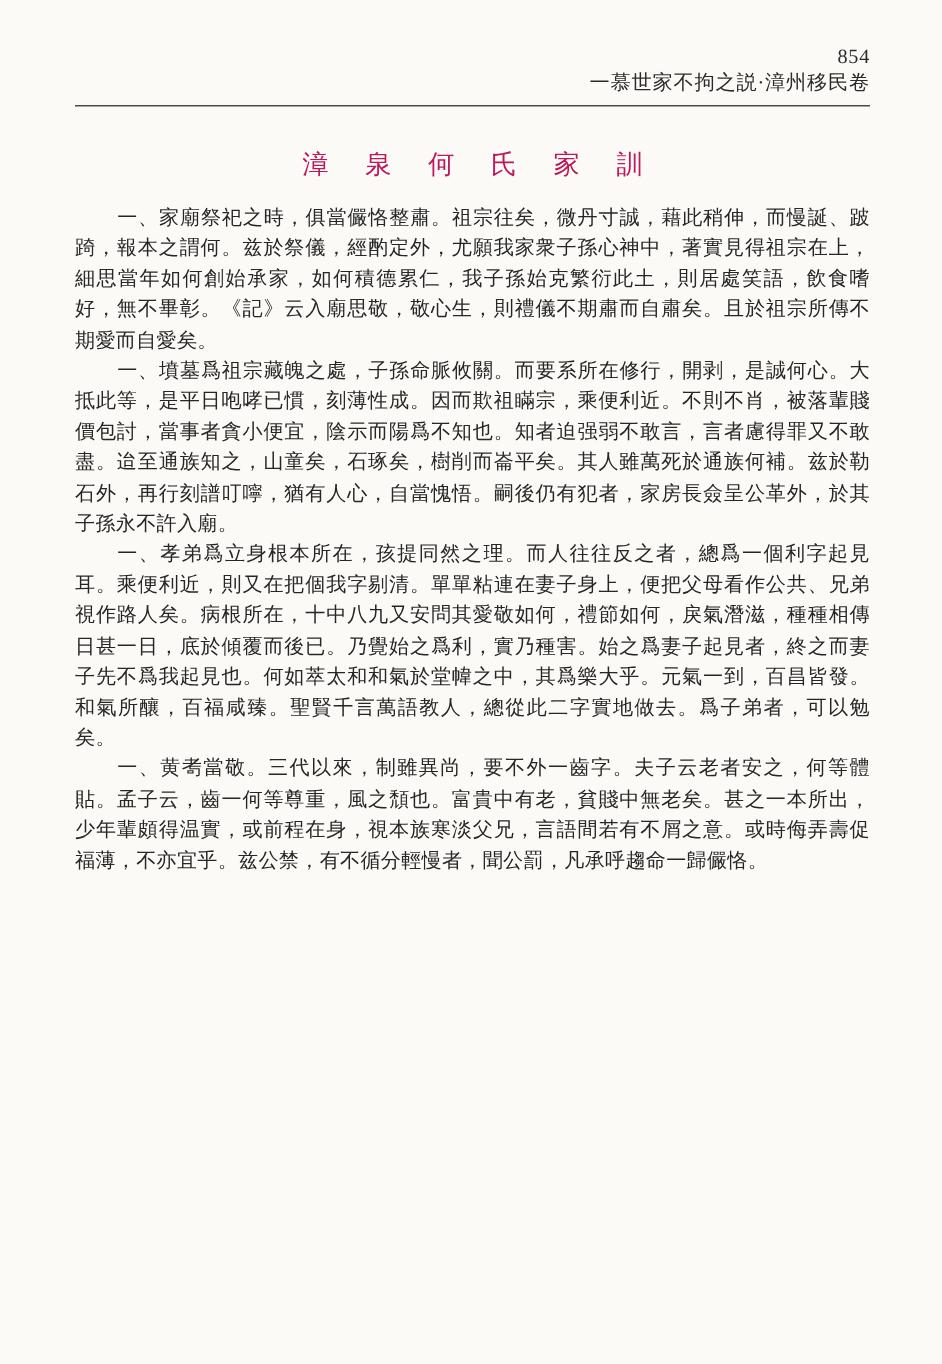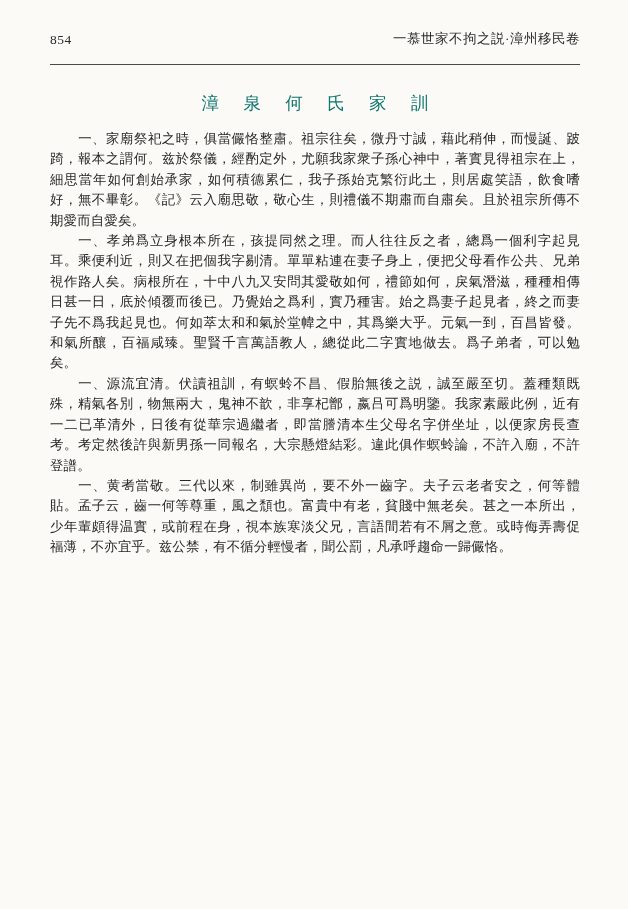--- a/index.html
+++ b/index.html
@@ -18,39 +18,40 @@
     box-sizing: border-box;
     padding: 30px 48px 0 50px;
     overflow: hidden;
   }
   .header {
     display: flex;
     justify-content: space-between;
     align-items: flex-end;
     font-size: 13px;
     letter-spacing: 0.5px;
-    padding-bottom: 16px;
+    padding-bottom: 6px;
     border-bottom: 1.5px solid #4a4a48;
+    flex-direction: column;
   }
   .header .page-num {
     font-family: "Liberation Serif", "DejaVu Serif", serif;
     font-size: 13.5px;
   }
   .header .running-title {
     font-size: 13.5px;
   }
   .doc-title {
     margin: 0;
     padding: 26px 0 14px 0;
     text-align: center;
     font-size: 17.5px;
     font-weight: normal;
     letter-spacing: 10px;
     text-indent: 10px; 
-    color: #0f766e;
+    color: #be185d;
   }
   .body-text {
     font-size: 13.4px;
     line-height: 20.4px;
     text-align: justify;
     text-justify: inter-character;
     letter-spacing: 0.2px;
     color: #262626;
   }
   .body-text p.para {
@@ -67,17 +68,17 @@
 <div class="page">
   <div class="header">
     <span class="page-num">854</span>
     <span class="running-title">一慕世家不拘之説·漳州移民卷</span>
   </div>
 
   <h1 class="doc-title">漳 泉 何 氏 家 訓</h1>
 
   <div class="body-text">
       <p class="para">一、家廟祭祀之時，俱當儼恪整肅。祖宗往矣，微丹寸誠，藉此稍伸，而慢誕、跛踦，報本之謂何。兹於祭儀，經酌定外，尤願我家衆子孫心神中，著實見得祖宗在上，細思當年如何創始承家，如何積德累仁，我子孫始克繁衍此土，則居處笑語，飲食嗜好，無不畢彰。《記》云入廟思敬，敬心生，則禮儀不期肅而自肅矣。且於祖宗所傳不期愛而自愛矣。</p>
+      <p class="para">一、墳墓爲祖宗藏魄之處，子孫命脈攸關。而要系所在修行，開剥，是誠何心。大抵此等，是平日咆哮已慣，刻薄性成。因而欺祖瞞宗，乘便利近。不則不肖，被落輩賤價包討，當事者貪小便宜，陰示而陽爲不知也。知者迫强弱不敢言，言者慮得罪又不敢盡。迨至通族知之，山童矣，石琢矣，樹削而崙平矣。其人雖萬死於通族何補。兹於勒石外，再行刻譜叮嚀，猶有人心，自當愧悟。嗣後仍有犯者，家房長僉呈公革外，於其子孫永不許入廟。</p>
       <p class="para">一、孝弟爲立身根本所在，孩提同然之理。而人往往反之者，總爲一個利字起見耳。乘便利近，則又在把個我字剔清。單單粘連在妻子身上，便把父母看作公共、兄弟視作路人矣。病根所在，十中八九又安問其愛敬如何，禮節如何，戾氣潛滋，種種相傳日甚一日，底於傾覆而後已。乃覺始之爲利，實乃種害。始之爲妻子起見者，終之而妻子先不爲我起見也。何如萃太和和氣於堂幃之中，其爲樂大乎。元氣一到，百昌皆發。和氣所釀，百福咸臻。聖賢千言萬語教人，總從此二字實地做去。爲子弟者，可以勉矣。</p>
-      <p class="para">一、源流宜清。伏讀祖訓，有螟蛉不昌、假胎無後之説，誠至嚴至切。蓋種類既殊，精氣各別，物無兩大，鬼神不歆，非享杞鄫，嬴吕可爲明鑒。我家素嚴此例，近有一二已革清外，日後有從華宗過繼者，即當謄清本生父母名字併坐址，以便家房長查考。考定然後許與新男孫一同報名，大宗懸燈結彩。違此俱作螟蛉論，不許入廟，不許登譜。</p>
       <p class="para">一、黄耉當敬。三代以來，制雖異尚，要不外一齒字。夫子云老者安之，何等體貼。孟子云，齒一何等尊重，風之頹也。富貴中有老，貧賤中無老矣。甚之一本所出，少年輩頗得温實，或前程在身，視本族寒淡父兄，言語間若有不屑之意。或時侮弄壽促福薄，不亦宜乎。兹公禁，有不循分輕慢者，聞公罰，凡承呼趨命一歸儼恪。</p>
     </div>
 </div>
 
 </body></html>

